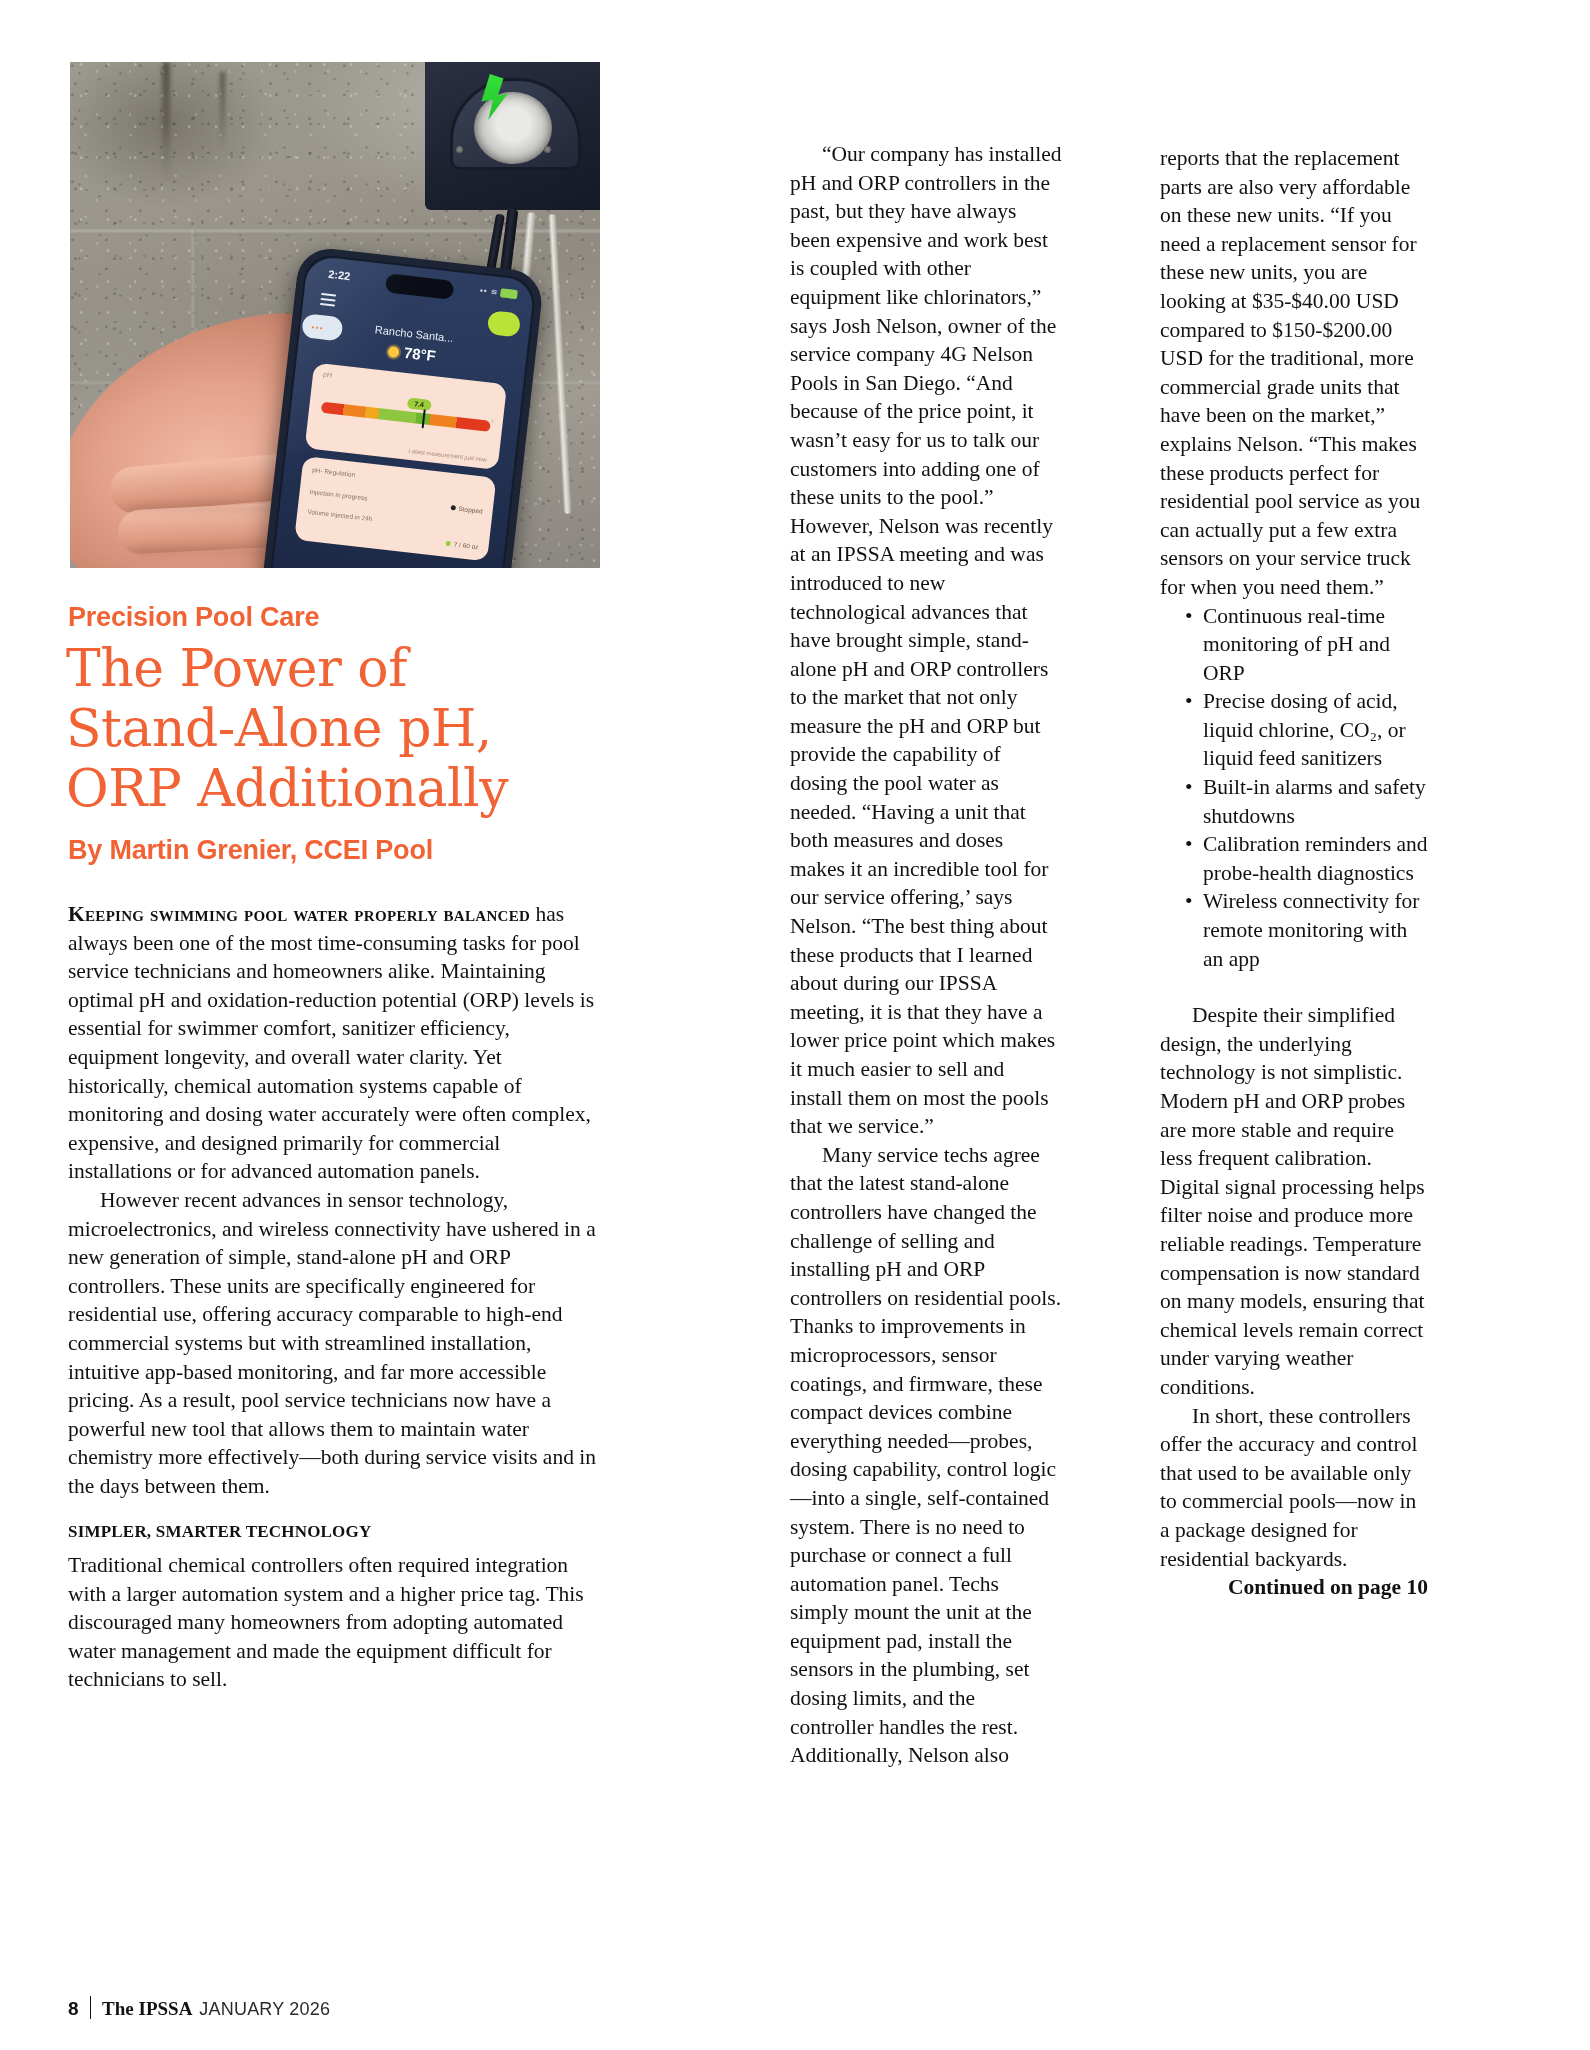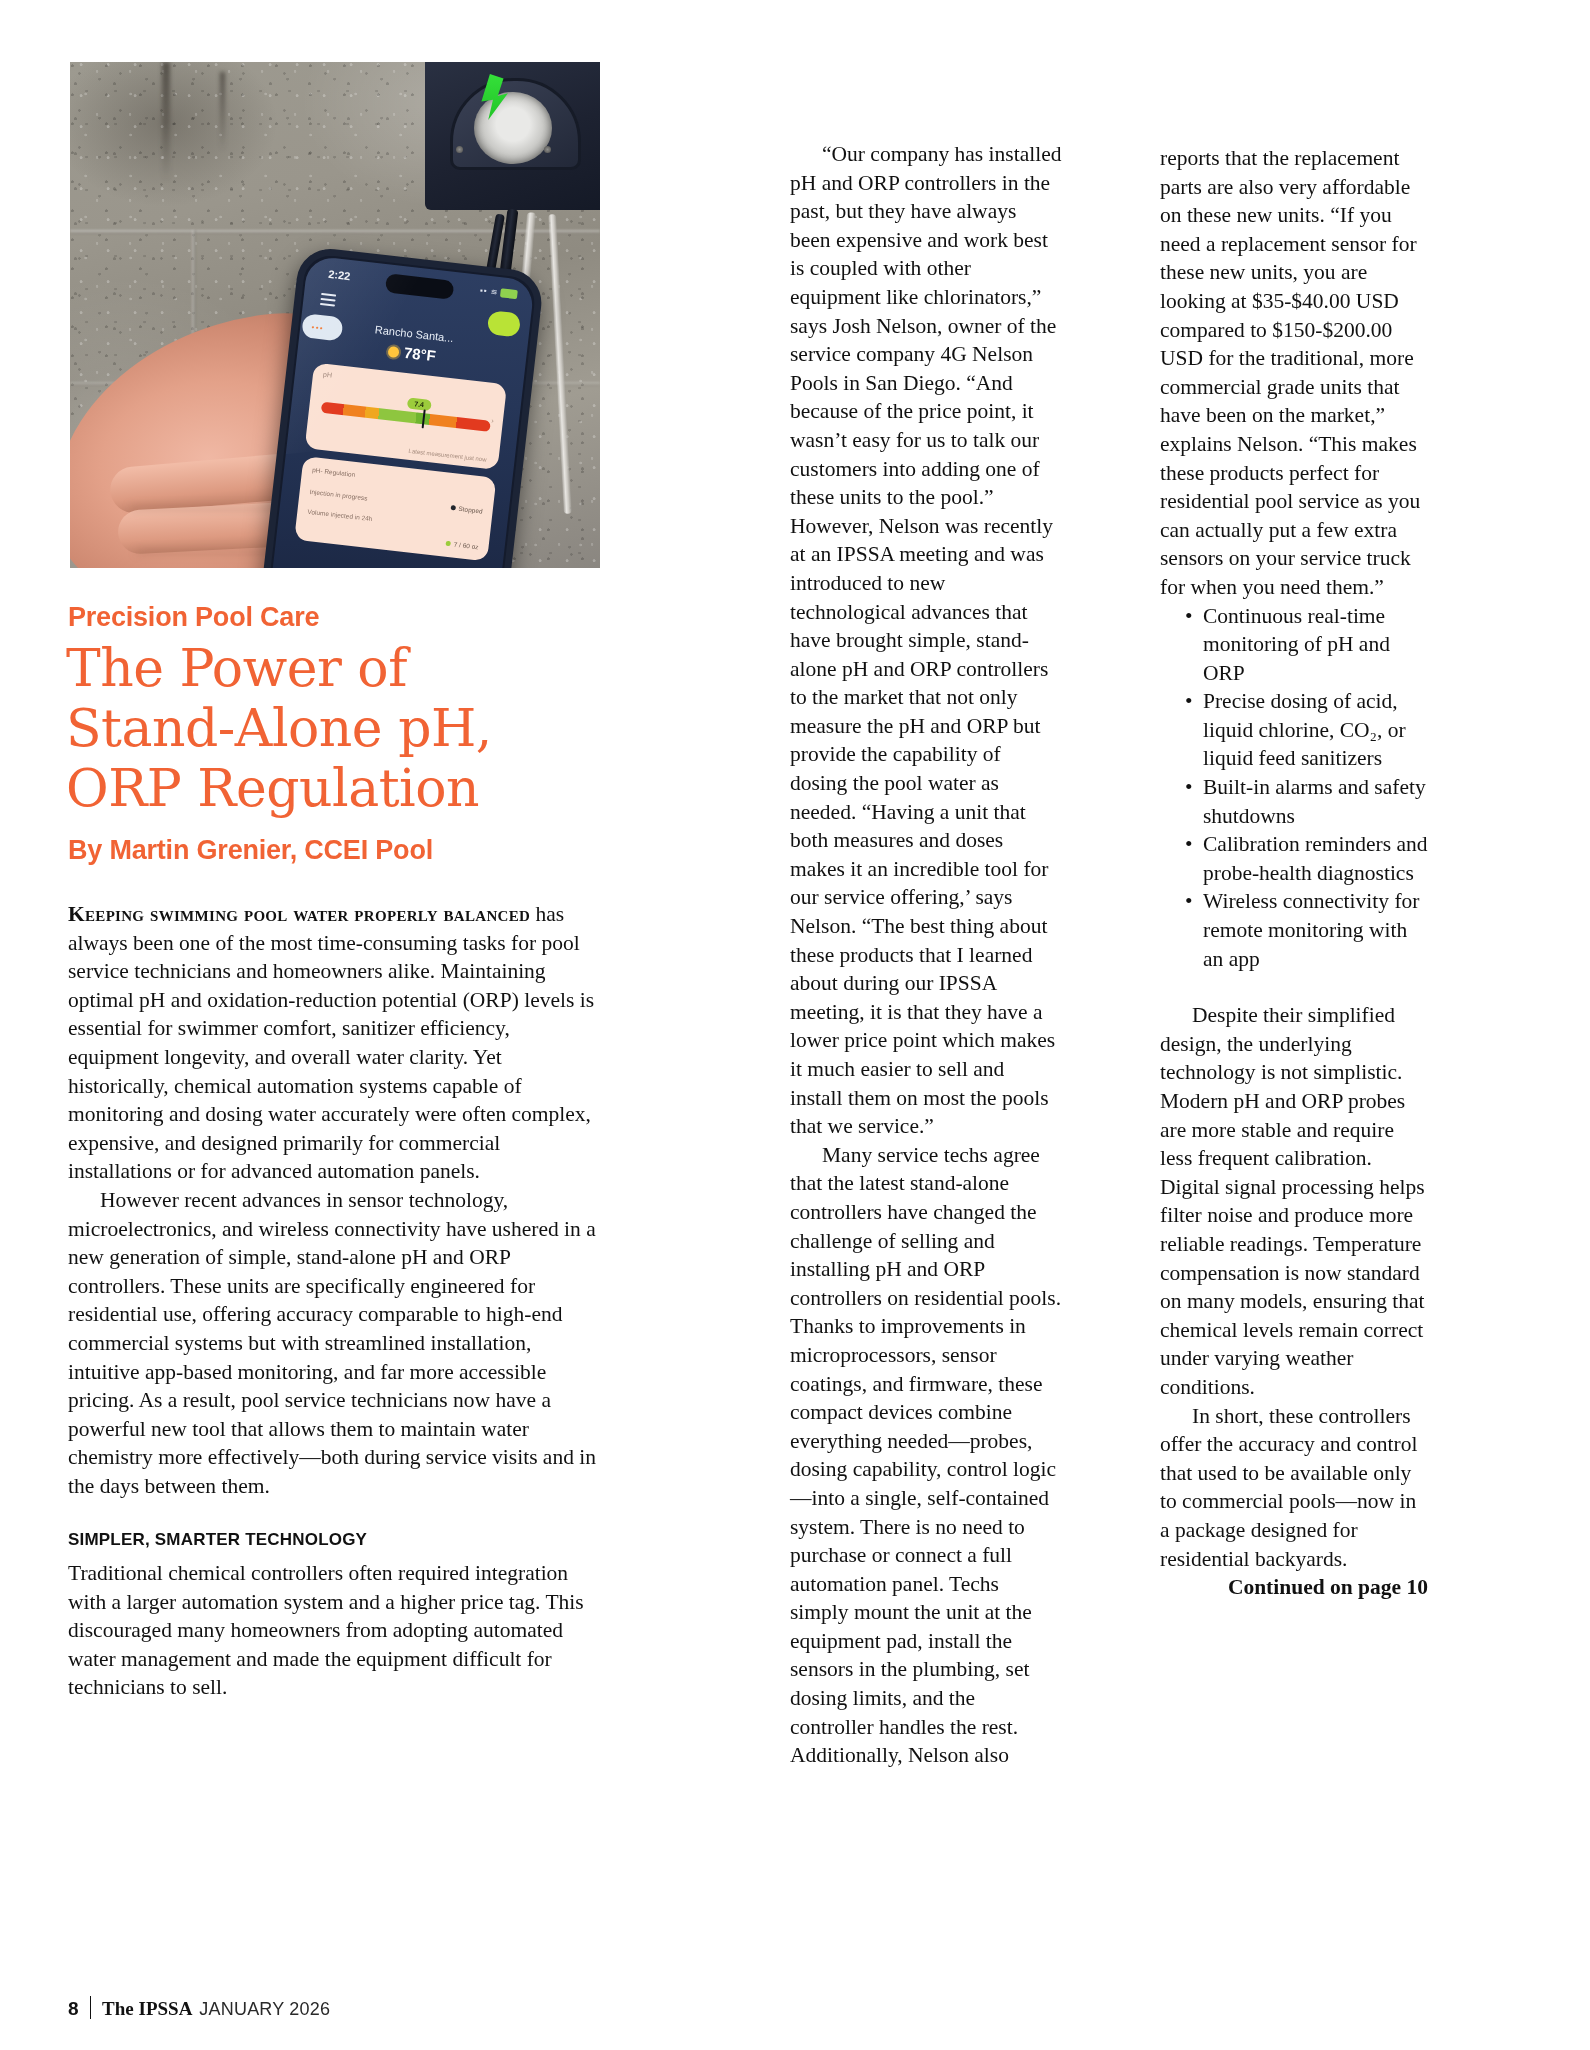--- a/index.html
+++ b/index.html
@@ -295,25 +295,25 @@
     text-align: left;
   }
   .col p { margin: 0; }
   .col p.indent { text-indent: 32px; }
   .lead-caps {
     font-variant: small-caps;
     font-weight: bold;
     letter-spacing: .3px;
   }
   .subhead {
-    font-family: Liberation Sans, sans-serif;
+    font-family: Liberation Serif, serif;
     font-weight: bold;
     font-size: 17px;
     letter-spacing: .2px;
-    margin-top: 26px;
+    margin-top: 18px;
     margin-bottom: 4px;
   }
 
   #col1 { left: 68px; top: 900px; width: 528px; }
   #col2 { left: 790px; top: 140px; width: 272px; }
   #col3 { left: 1160px; top: 144px; width: 268px; }
 
   .bullets {
     list-style: none;
     margin: 0;
@@ -435,21 +435,21 @@
         <div class="glare"></div>
       </div>
     </div>
   </div>
 
   <div class="kicker">Precision Pool Care</div>
 
   <div class="headline">
     <div>The Power of</div>
     <div>Stand-Alone pH,</div>
-    <div>ORP Regulation</div>
+    <div>ORP Additionally</div>
   </div>
 
   <div class="byline">By Martin Grenier, CCEI Pool</div>
 
   <div class="col" id="col1">
     <p><span class="lead-caps">Keeping swimming pool water properly balanced</span><span> has always been one of the most time-consuming tasks for pool service technicians and homeowners alike. Maintaining optimal pH and oxidation-reduction potential (ORP) levels is essential for swimmer comfort, sanitizer efficiency, equipment longevity, and overall water clarity. Yet historically, chemical automation systems capable of monitoring and dosing water accurately were often complex, expensive, and designed primarily for commercial installations or for advanced automation panels.</span></p>
     <p class="indent">However recent advances in sensor technology, microelectronics, and wireless connectivity have ushered in a new generation of simple, stand-alone pH and ORP controllers. These units are specifically engineered for residential use, offering accuracy comparable to high-end commercial systems but with streamlined installation, intuitive app-based monitoring, and far more accessible pricing. As a result, pool service technicians now have a powerful new tool that allows them to maintain water chemistry more effectively—both during service visits and in the days between them.</p>
     <div class="subhead">SIMPLER, SMARTER TECHNOLOGY</div>
     <p>Traditional chemical controllers often required integration with a larger automation system and a higher price tag.  This discouraged many homeowners from adopting automated water management and made the equipment difficult for technicians to sell.</p>
   </div>

